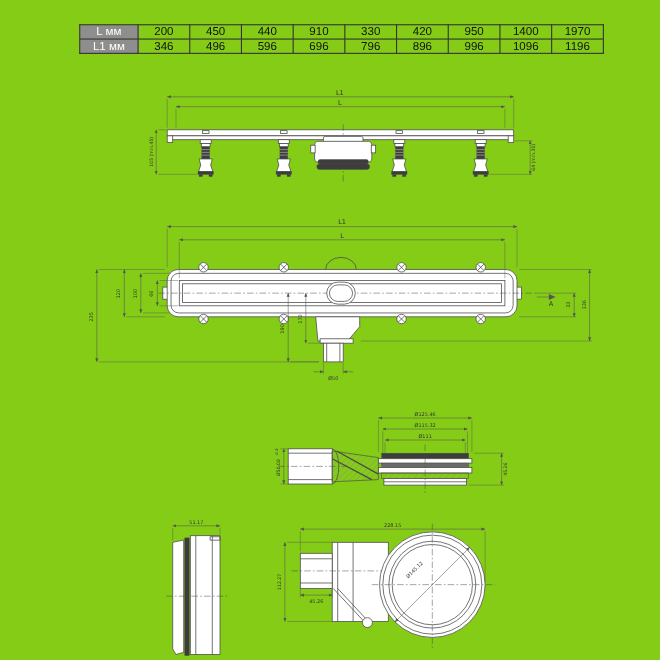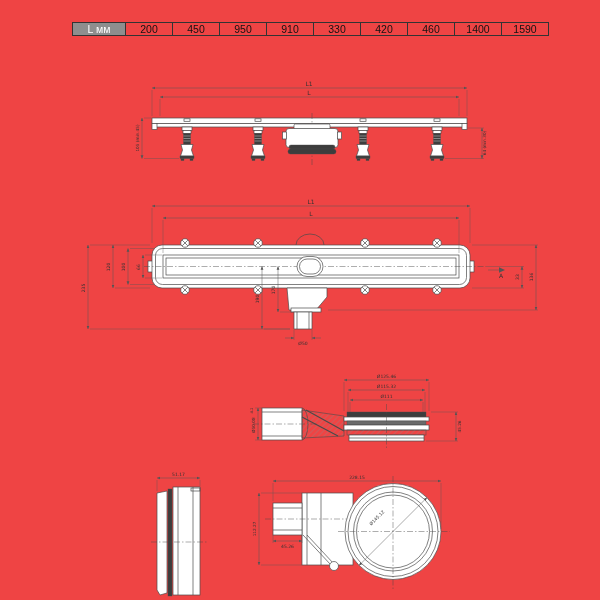--- a/index.html
+++ b/index.html
@@ -1,20 +1,20 @@
 <!DOCTYPE html>
 <html style="--line: #4a4a4a; --dim: #555555; --dark-fill: #3d3d3d; --table-header-bg: #8e8e8e; --table-header-text: #ffffff; --table-border: #333333;"><head>
 <meta charset="utf-8">
 <style>
   :root{
     --line:#4a4a4a; --dim:#555555; --dark-fill:#3d3d3d;
     --table-header-bg:#8e8e8e; --table-header-text:#ffffff; --table-border:#333333;
   }
   html,body{margin:0;padding:0}
-  .page{position:relative;width:600px;height:600px;background:#ef4444;overflow:hidden;
+  .page{position:relative;width:600px;height:600px;background:#84cc16;overflow:hidden;
         font-family:"Liberation Sans",sans-serif}
   .size-table{position:absolute;left:72px;top:22px;border-collapse:collapse;
               font-family:"Liberation Sans",sans-serif;font-size:10.5px;color:#111}
   .size-table td{border:1px solid var(--table-border);width:44px;height:11.5px;
                  text-align:center;padding:0 1px;vertical-align:middle}
   .size-table td.hd{width:50px;background:var(--table-header-bg);color:var(--table-header-text)}
   svg.view{position:absolute}
   .s{stroke:var(--line);stroke-width:.7;fill:none}
   .sf{stroke:var(--line);stroke-width:.7;fill:#ffffff}
   .dk{stroke:var(--line);stroke-width:.4;fill:var(--dark-fill)}
@@ -31,27 +31,39 @@
 <body>
 
 <div class="page">
 
   <table class="size-table">
     <tbody>
         <tr>
       <td class="hd">L мм</td>
       <td>200</td>
       <td>450</td>
-      <td>950</td>
+      <td>440</td>
       <td>910</td>
       <td>330</td>
       <td>420</td>
-      <td>460</td>
+      <td>950</td>
       <td>1400</td>
-      <td>1590</td>
+      <td>1970</td>
+    </tr>
+    <tr>
+      <td class="hd">L1 мм</td>
+      <td>346</td>
+      <td>496</td>
+      <td>596</td>
+      <td>696</td>
+      <td>796</td>
+      <td>896</td>
+      <td>996</td>
+      <td>1096</td>
+      <td>1196</td>
     </tr>
   </tbody>
     </table>
 
   <svg class="view" style="left:128px;top:80px" width="370" height="112" viewBox="0 0 370 112">
     <defs>
       <marker id="ar1" viewBox="0 0 10 10" refX="9.5" refY="5" markerWidth="7" markerHeight="7" orient="auto-start-reverse">
           <path d="M0,1 L10,5 L0,9 Z" fill="#555"></path>
         </marker>
       <g id="leg1">

